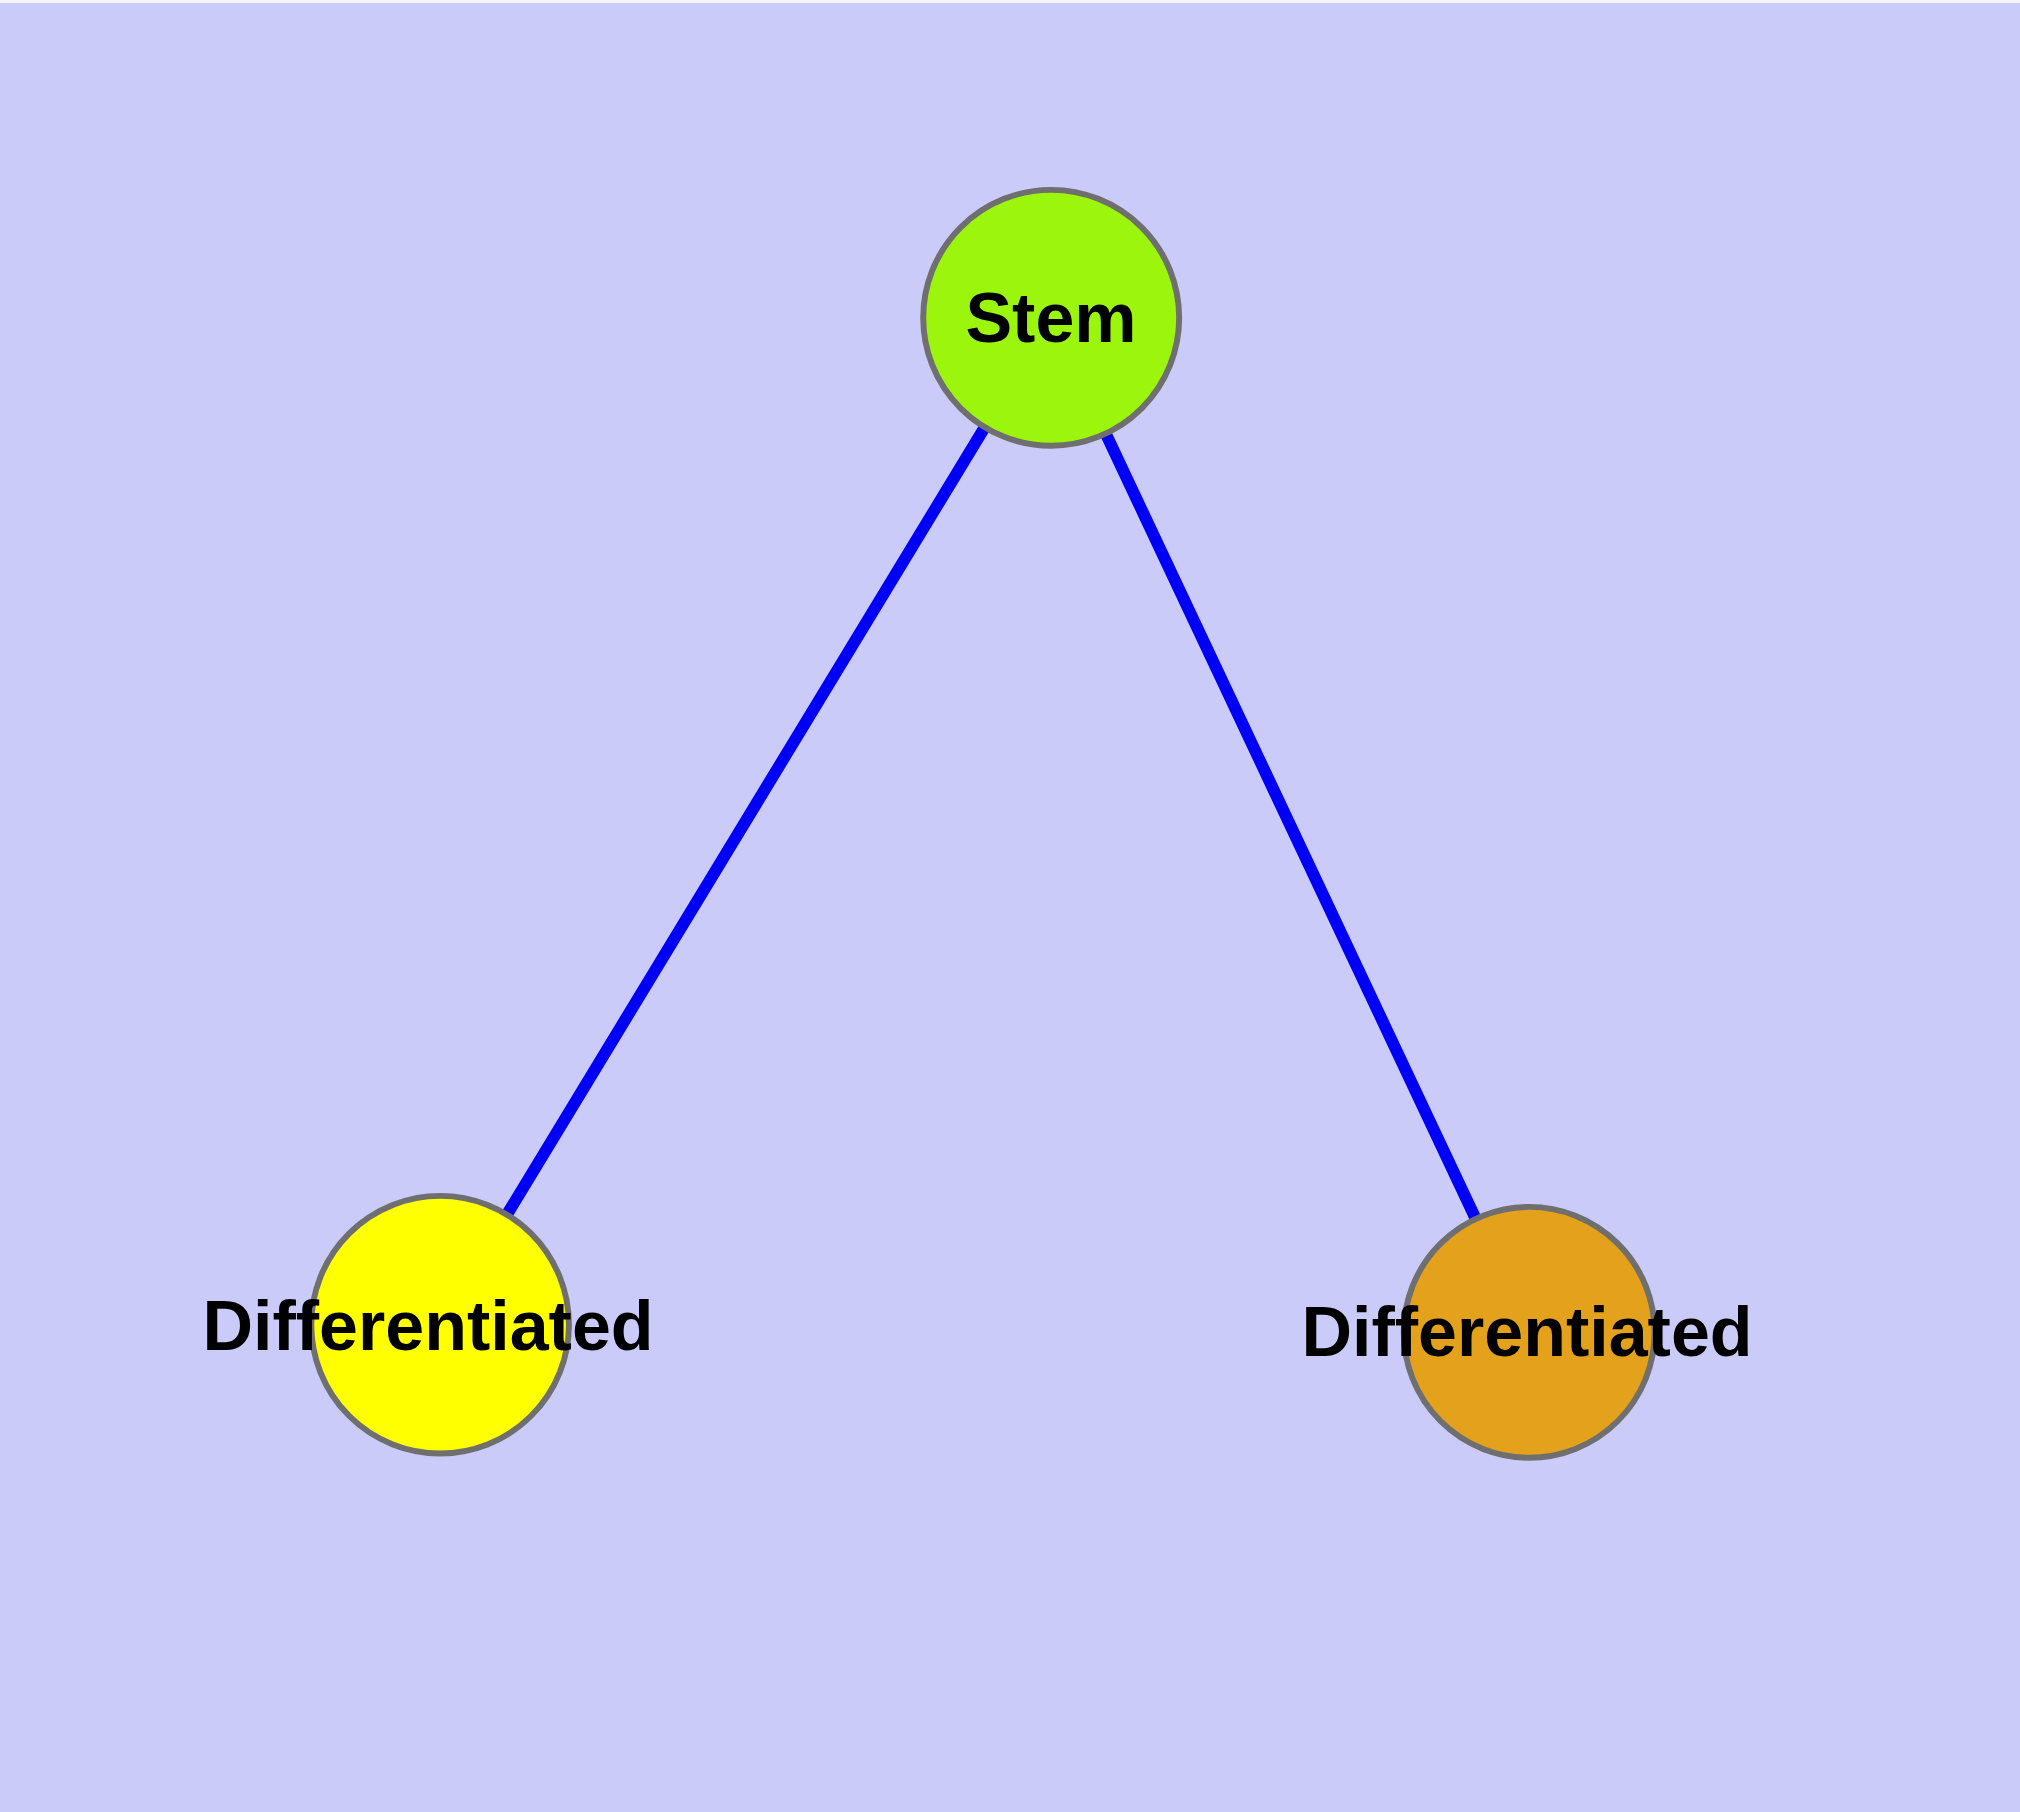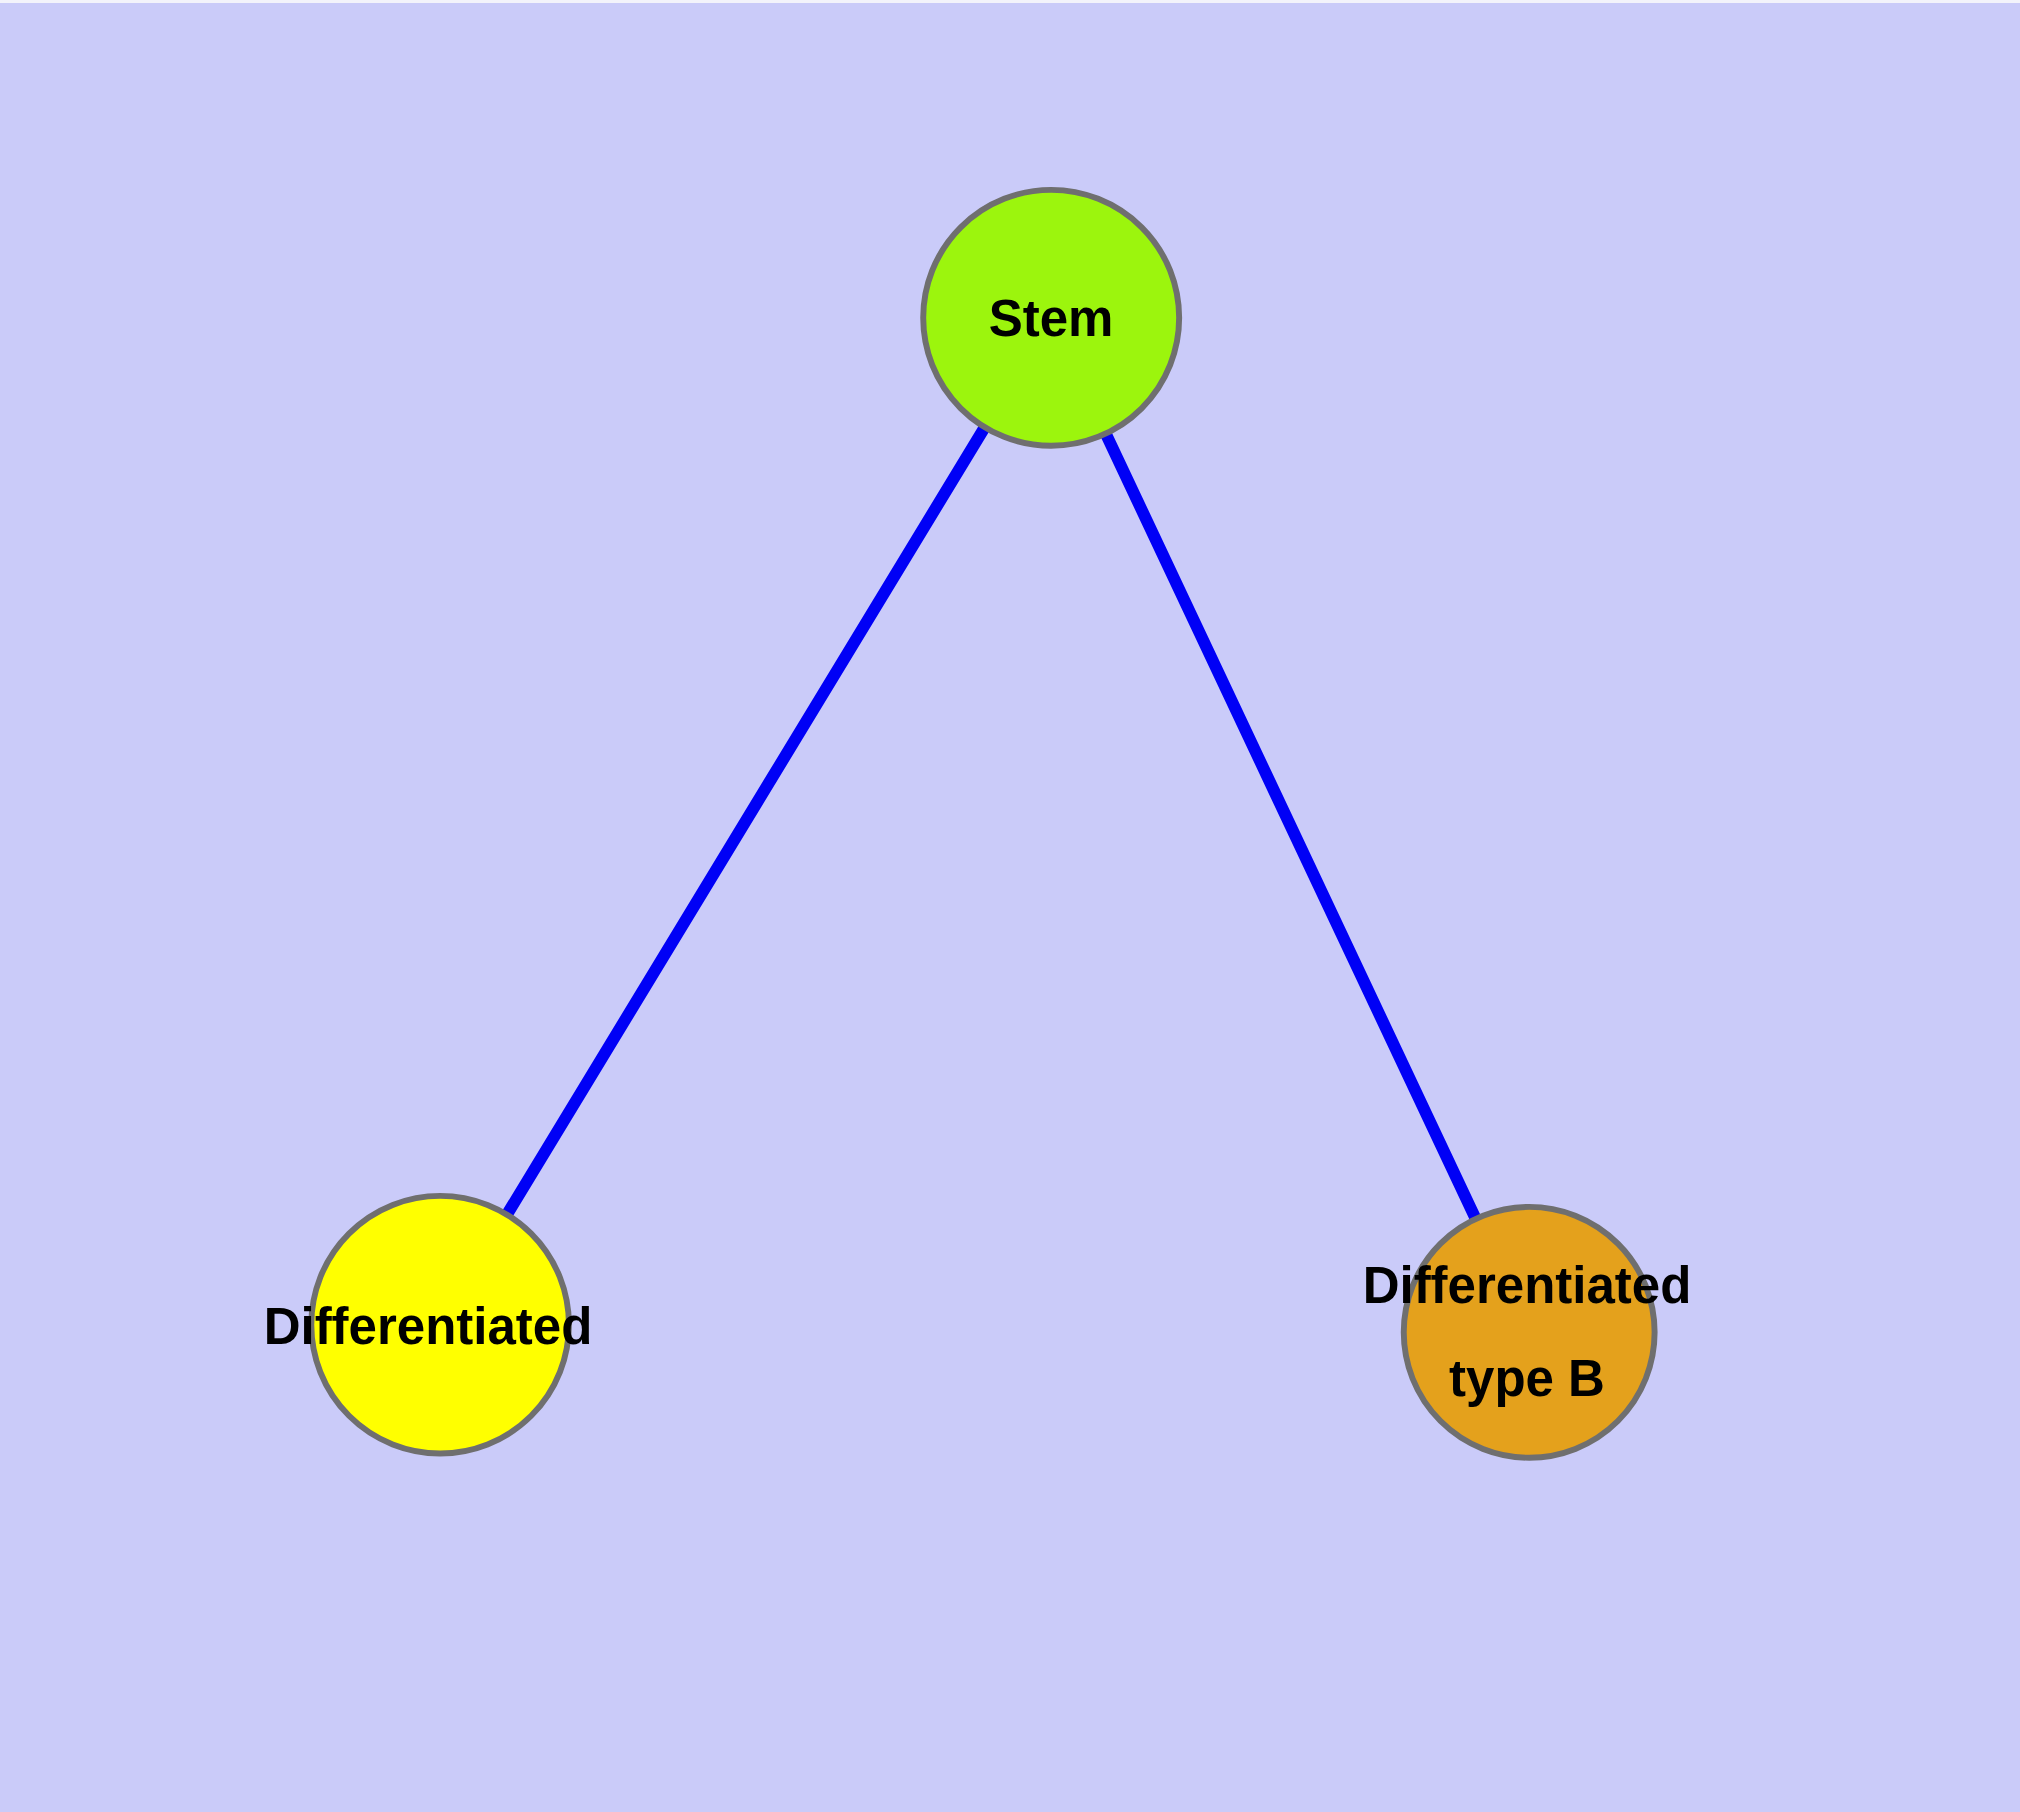--- a/index.html
+++ b/index.html
@@ -19,21 +19,21 @@
   }
   svg.graph {
     position: absolute;
     top: 0; left: 0;
   }
   .node-label {
     position: absolute;
     transform: translate(-50%, -50%);
     text-align: center;
     font-weight: bold;
-    font-size: 51px;
+    font-size: 70px;
     line-height: 93px;
     color: #000000;
     white-space: nowrap;
   }
   #label-stem { left: 1051px; top: 318px; }
   #label-typeA { left: 428px;  top: 1326px; }
   #label-typeB { left: 1527px; top: 1332px; }
 </style>
 </head>
 <body>
@@ -56,15 +56,14 @@
 <div class="node-label" id="label-stem">
   <span>Stem</span>
 </div>
 
 <div class="node-label" id="label-typeA">
   <span>Differentiated</span><br>
 </div>
 
 <div class="node-label" id="label-typeB">
   <span>Differentiated</span><br>
-  <span>type B</span>
 </div>
 
 
 </body></html>

